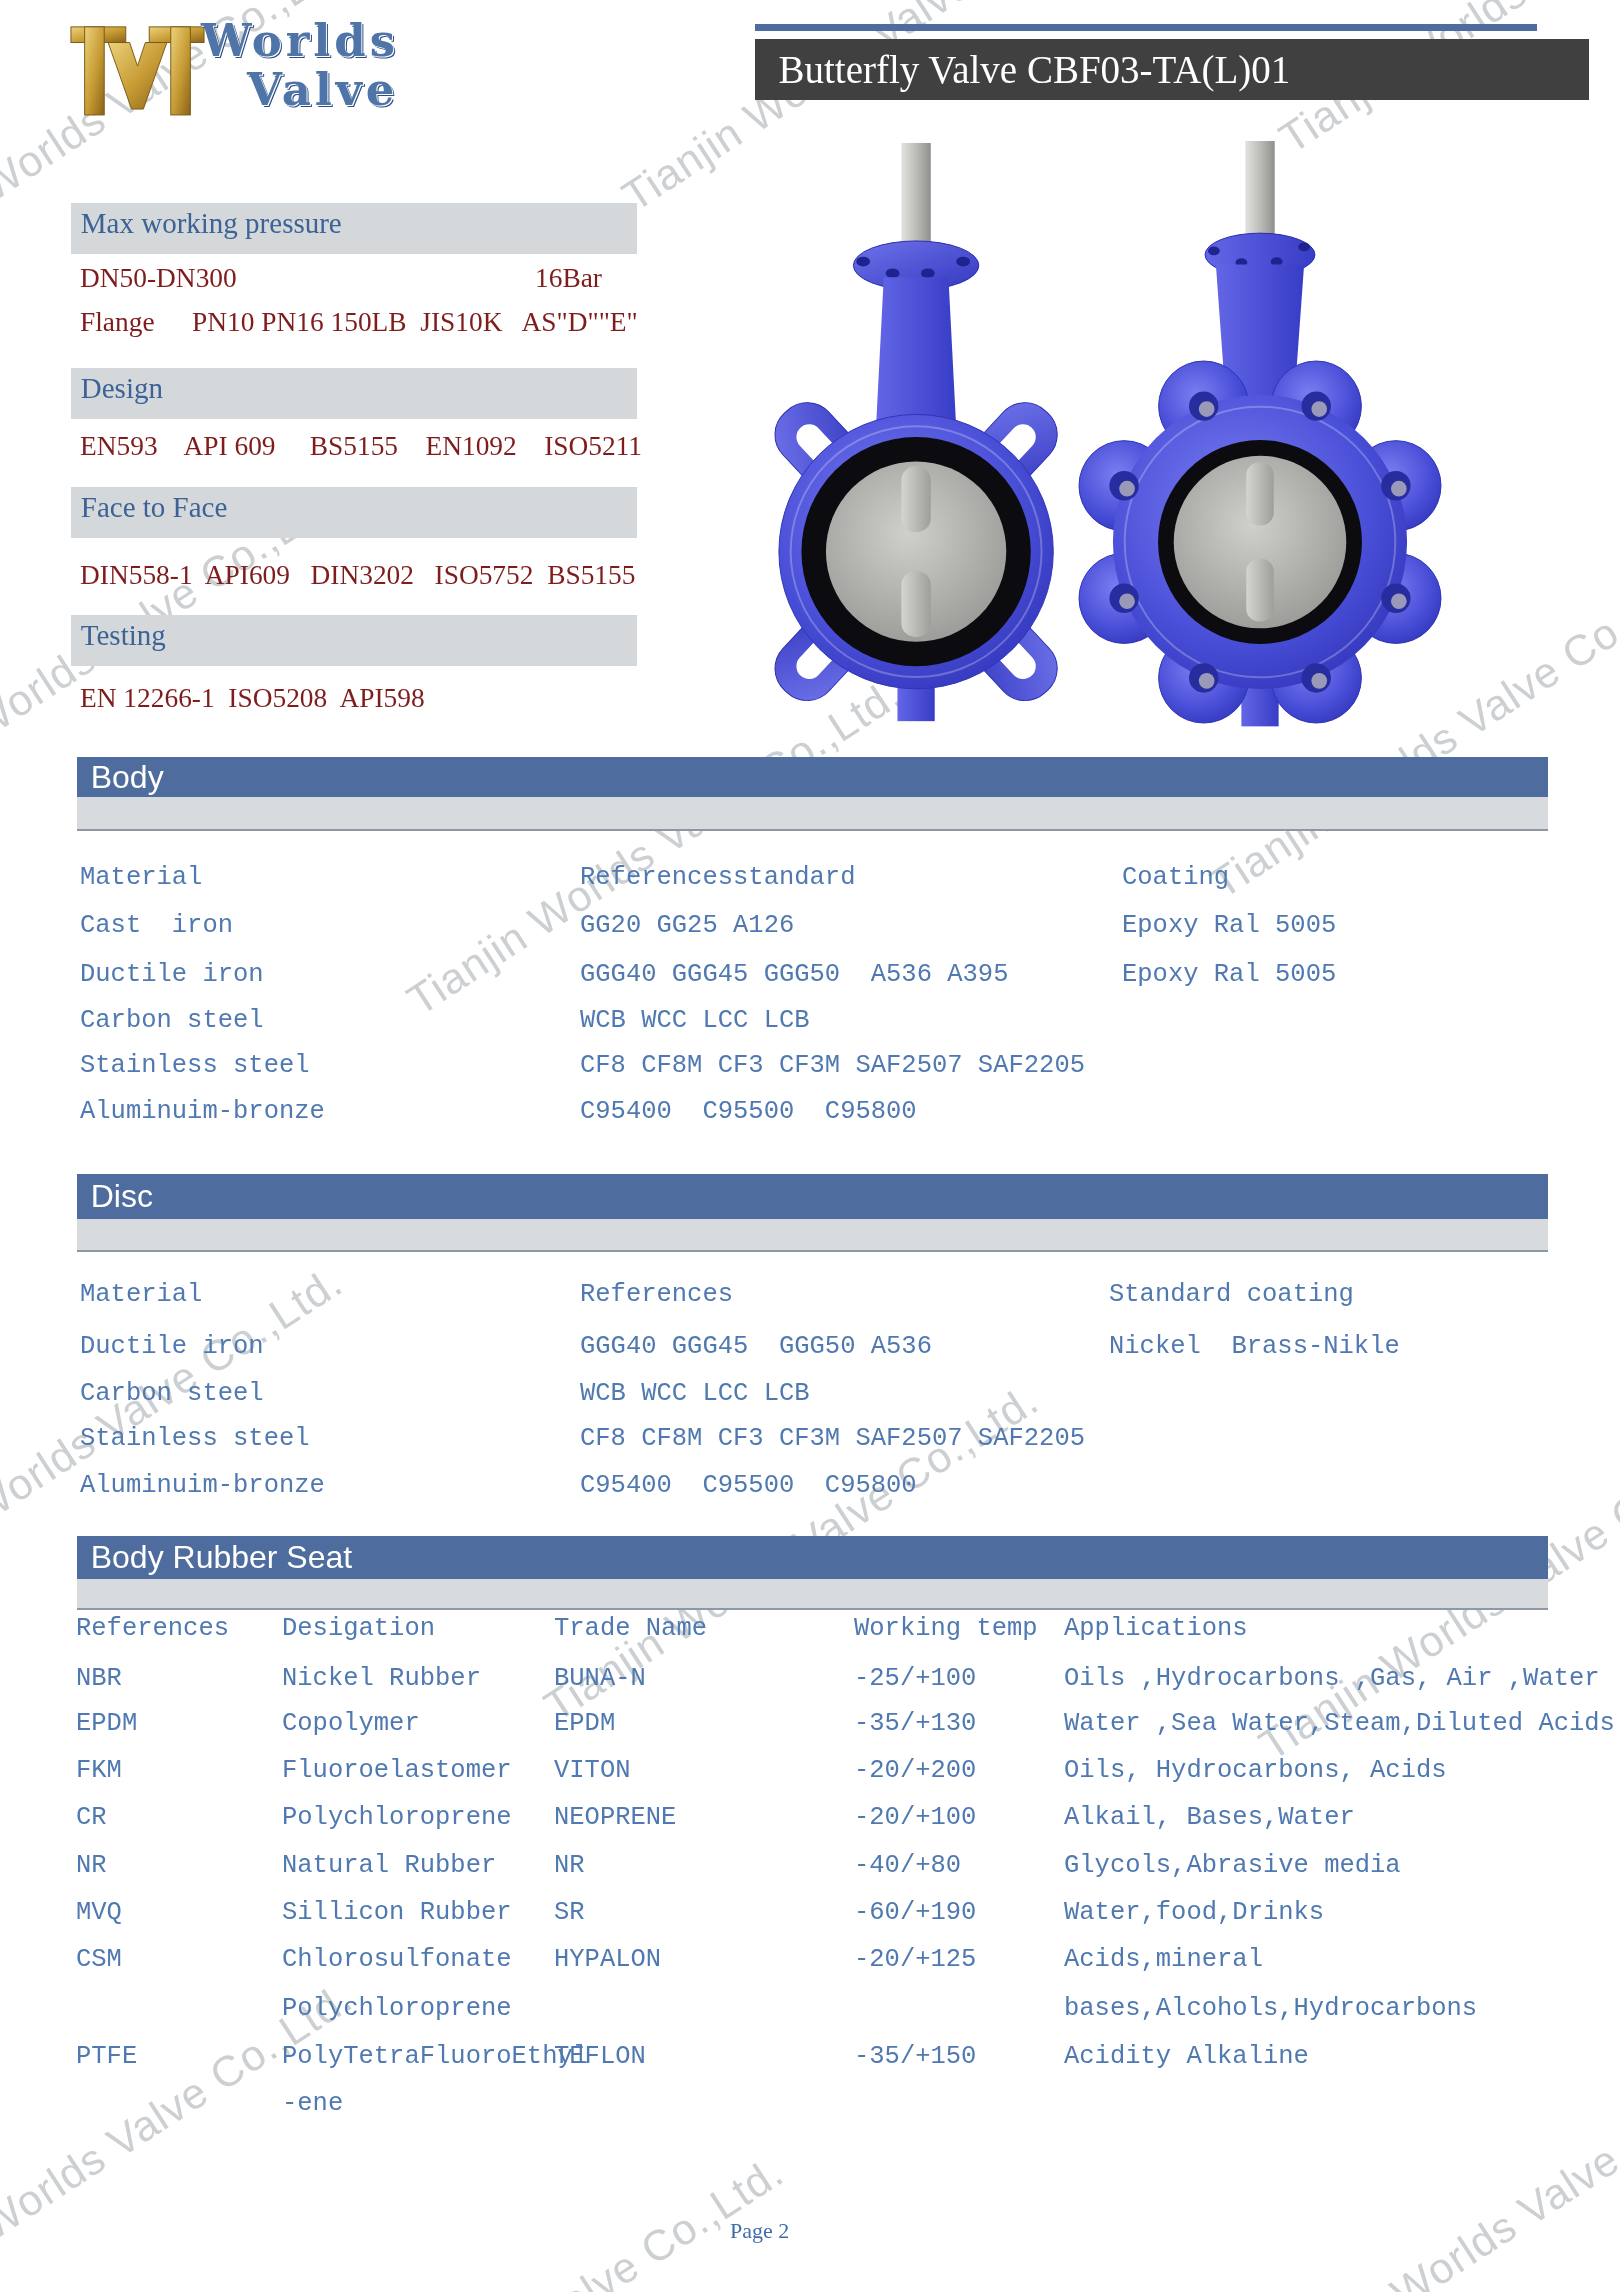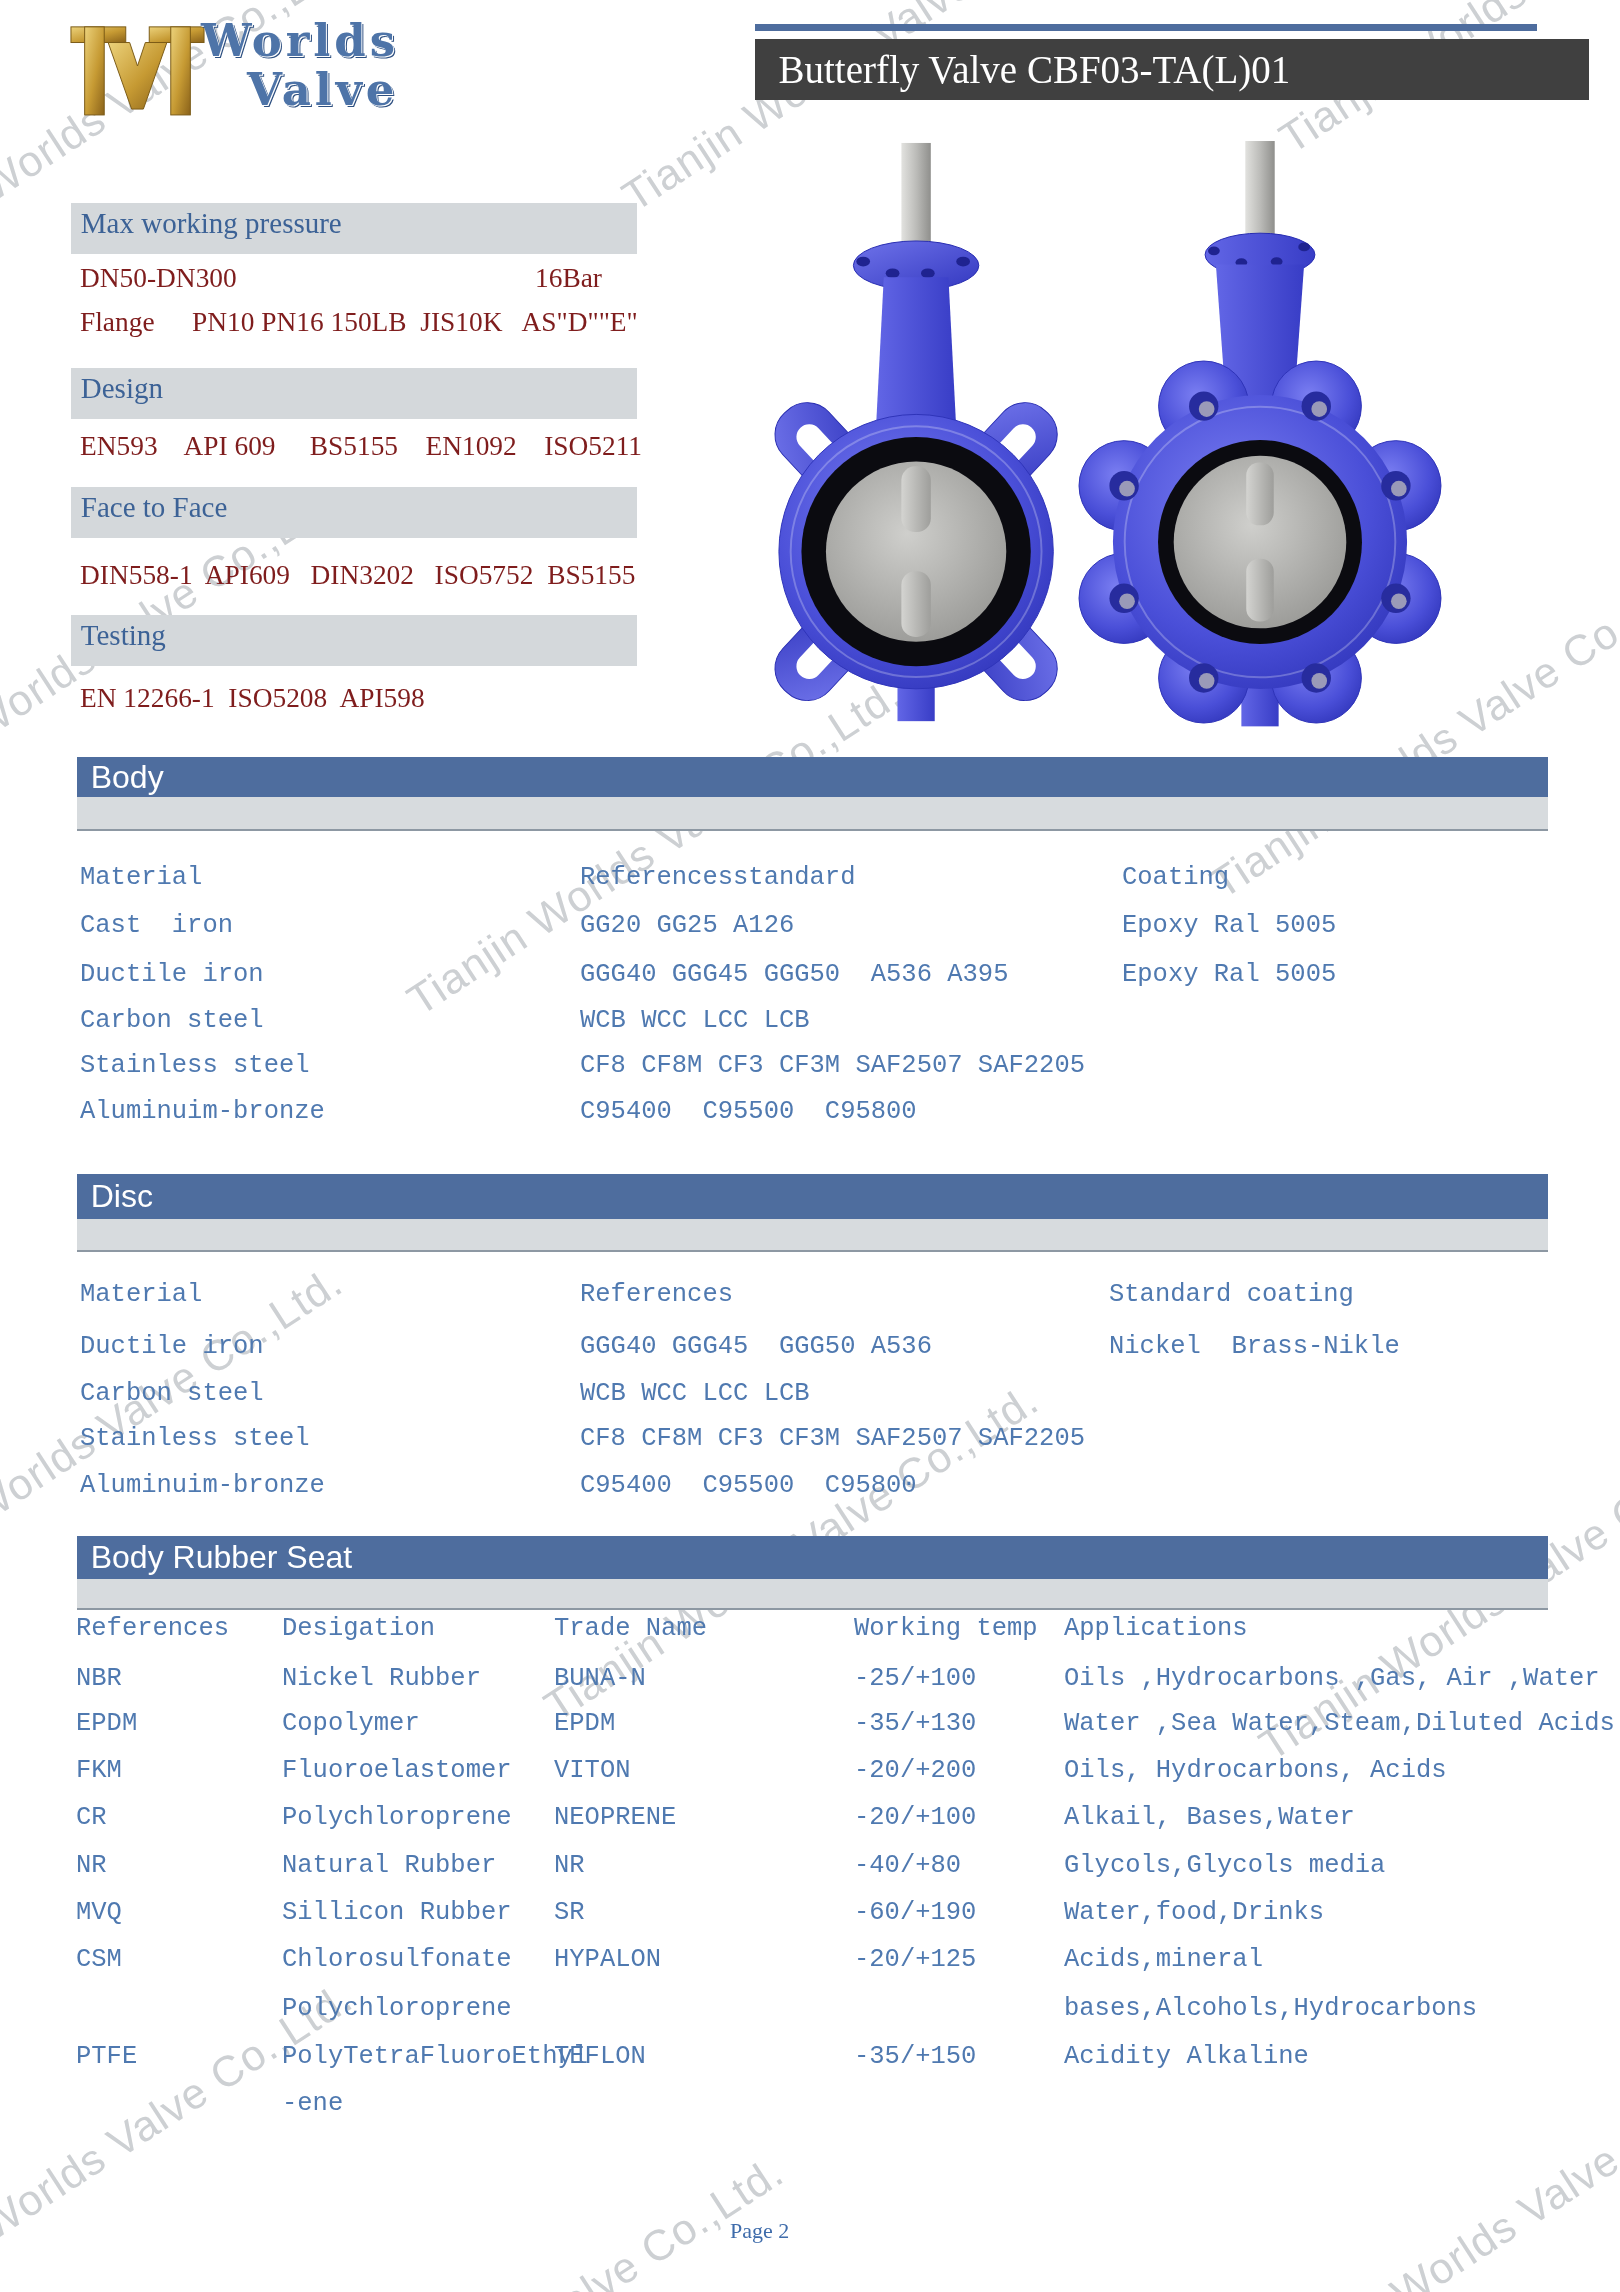--- a/index.html
+++ b/index.html
@@ -302,21 +302,21 @@
     <span class="s2">Polychloroprene</span>
     <span class="s3">NEOPRENE</span>
     <span class="s4">-20/+100</span>
     <span class="s5">Alkail, Bases,Water</span>
   </div>
   <div class="trow" style="left:76px;top:1851px">
     <span class="s1">NR</span>
     <span class="s2">Natural Rubber</span>
     <span class="s3">NR</span>
     <span class="s4">-40/+80</span>
-    <span class="s5">Glycols,Glycols media</span>
+    <span class="s5">Glycols,Abrasive media</span>
   </div>
   <div class="trow" style="left:76px;top:1898px">
     <span class="s1">MVQ</span>
     <span class="s2">Sillicon Rubber</span>
     <span class="s3">SR</span>
     <span class="s4">-60/+190</span>
     <span class="s5">Water,food,Drinks</span>
   </div>
   <div class="trow" style="left:76px;top:1945px">
     <span class="s1">CSM</span>

